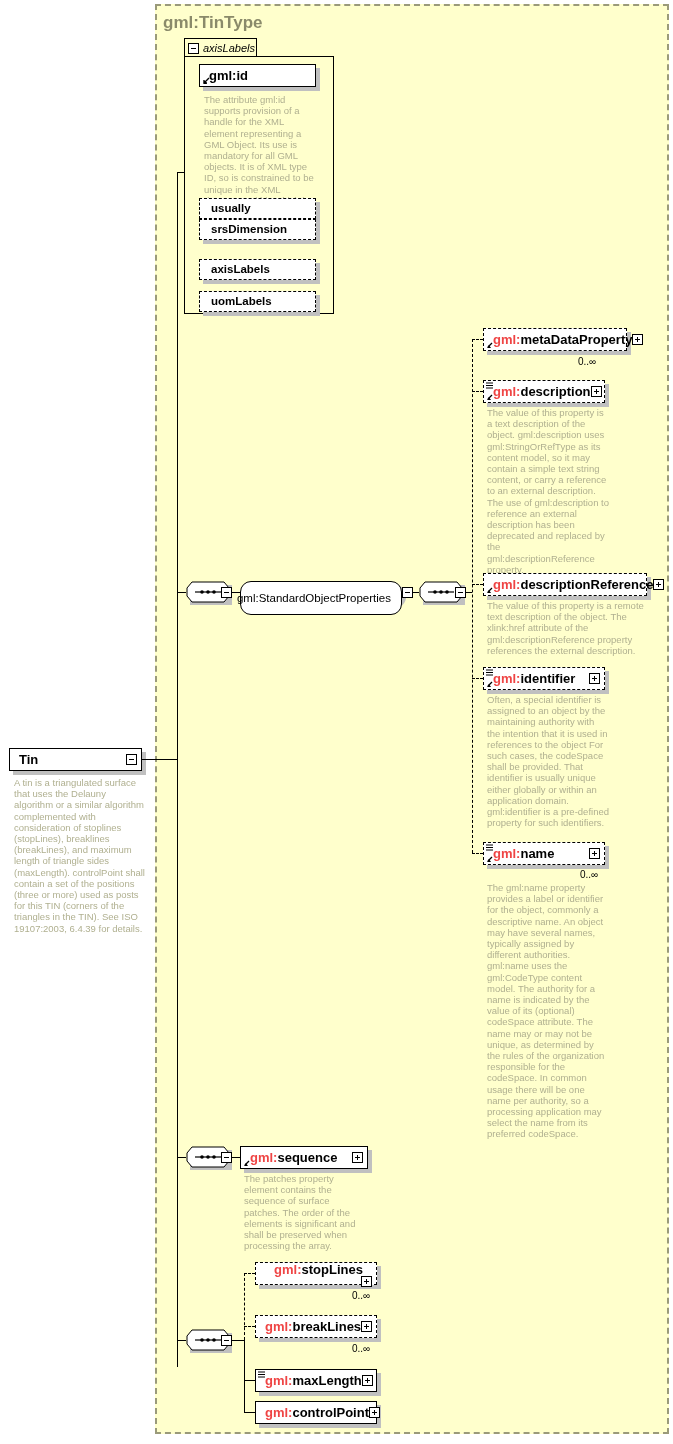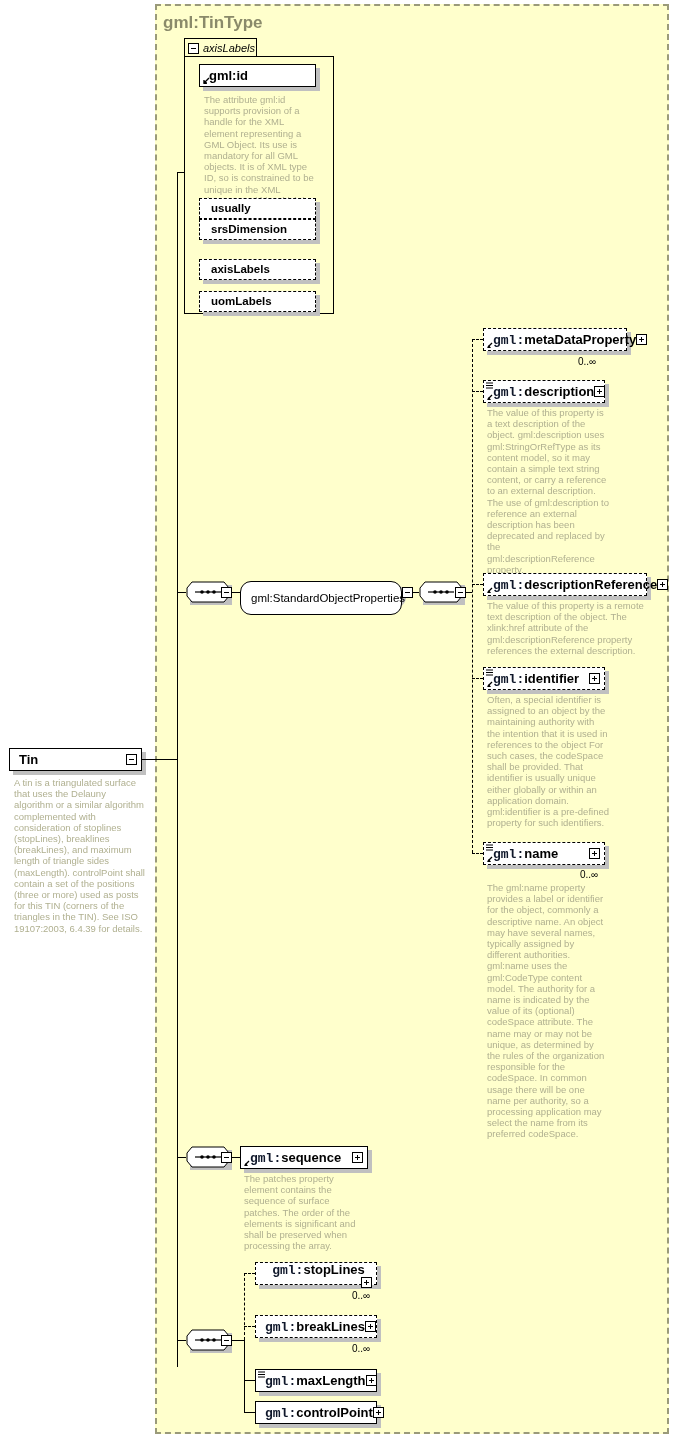--- a/index.html
+++ b/index.html
@@ -67,21 +67,21 @@
     display:flex;
     align-items:center;
     padding-left:9px;
     padding-right:4px;
   }
   .node.solid{border:1px solid #000;}
   .node.dashed{border:1px dashed #000;}
   .node .nm{
     font-size:13px;font-weight:bold;color:#000;white-space:nowrap;line-height:1;
   }
-  .node .ns{color:#0f172a;font-family:Liberation Mono, monospace;}
+  .node .ns{color:#ef4444;}
   .node .exp{margin-left:auto;}
   .node.attr{height:21px;padding-left:11px;}
   .node.attr .nm{font-size:11.5px;}
 
   
   .shadow{
     position:absolute;
     background:#c0c0c0;
     z-index:0;
   }
@@ -132,21 +132,21 @@
   
   .grp{
     position:absolute;
     box-sizing:border-box;
     height:23px;
     border:1px solid #000;
     border-radius:11px;
     background:#fff;
     display:flex;
     align-items:center;
-    justify-content:flex-start;
+    justify-content:flex-end;
     padding:16px 10px;
   }
   .grp .nm{font-size:11.5px;color:#000;white-space:nowrap;}
 </style>
 </head>
 <body>
 
 <div id="canvas">
 
   <div class="type-container" style="left:155px;top:4px;width:514px;height:1430px;"></div>

